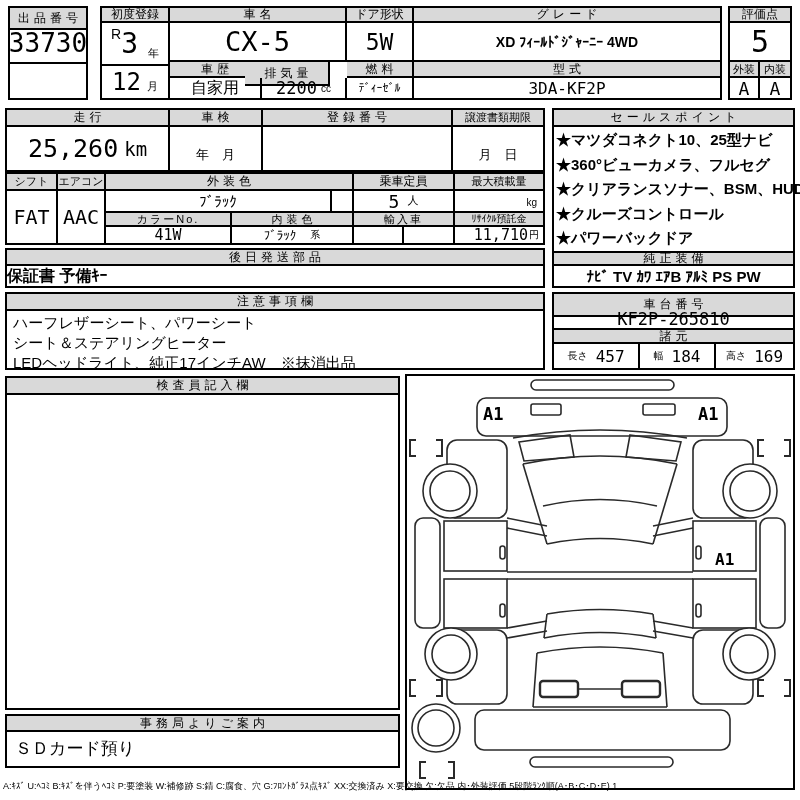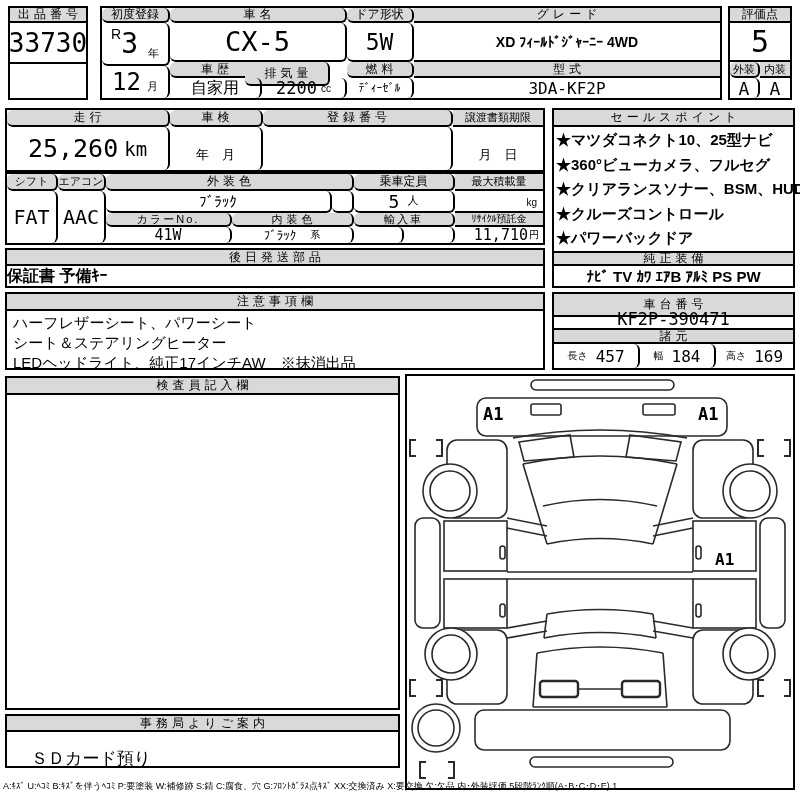--- a/index.html
+++ b/index.html
@@ -2,42 +2,42 @@
 <html><head>
 <meta charset="utf-8">
 <style>
   html,body{margin:0;padding:0;background:#fff;}
   #sheet{position:relative;width:800px;height:800px;background:#fff;
          font-family:"Liberation Sans",sans-serif;color:#000;}
   .box{position:absolute;border:2px solid #000;box-sizing:border-box;background:#fff;}
   .cell{position:absolute;box-sizing:border-box;display:flex;align-items:center;
         justify-content:center;overflow:hidden;white-space:nowrap;}
   .g{background:#d9d9d9;}
-  .br{border-right:2px solid #000;border-radius:6px;}
+  .br{border-right:2px solid #000;}
   .bb{border-bottom:2px solid #000;}
   .bt{border-top:2px solid #000;font-family:Liberation Mono, monospace;}
   .hdr{font-size:12px;}
   .ls{letter-spacing:4px;text-indent:4px;}
   .mono{font-family:"DejaVu Sans Mono","Liberation Mono",monospace;}
   .left{justify-content:flex-start;}
   .right{justify-content:flex-end;}
   .bottom{align-items:flex-end;}
   .lines{display:block;padding:2px 6px;}
   .lines div{line-height:20px;font-size:15px;}
   svg text{font-family:"DejaVu Sans Mono","Liberation Mono",monospace;font-weight:bold;}
   #footer{position:absolute;left:3px;top:780px;width:796px;font-size:9px;
           white-space:nowrap;overflow:hidden;letter-spacing:0px;}
 </style>
 </head>
 <body>
 
 <div id="sheet">
 
   <div class="box" style="left:8px;top:6px;width:80px;height:94px">
-    <div class="cell g bb hdr ls" style="left:0;top:0;width:76px;height:15px">出品番号</div>
+    <div class="cell g bb hdr ls" style="left:0;top:0;width:76px;height:22px">出品番号</div>
     <div class="cell bb mono" style="left:0;top:15px;width:76px;height:41px;font-size:26px">33730</div>
     <div class="cell" style="left:0;top:56px;width:76px;height:34px"></div>
   </div>
 
   <div class="box" style="left:100px;top:6px;width:622px;height:94px">
     <div class="cell g br bb hdr" style="left:0;top:0;width:68px;height:15px">初度登録</div>
     <div class="cell g br bb hdr ls" style="left:68px;top:0;width:177px;height:15px">車名</div>
     <div class="cell g br bb hdr" style="left:245px;top:0;width:67px;height:15px">ドア形状</div>
     <div class="cell g bb hdr ls" style="left:312px;top:0;width:306px;height:15px">グレード</div>
 
@@ -150,21 +150,21 @@
     <div class="cell g bb hdr ls" style="left:0;top:0;width:536px;height:17px">注意事項欄</div>
     <div class="lines" style="position:absolute;left:0;top:17px;width:536px;height:57px">
       <div>ハーフレザーシート、パワーシート</div>
       <div>シート＆ステアリングヒーター</div>
       <div>LEDヘッドライト、純正17インチAW　※抹消出品</div>
     </div>
   </div>
 
   <div class="box" style="left:552px;top:292px;width:243px;height:78px">
     <div class="cell g bb hdr ls" style="left:0;top:0;width:239px;height:23px">車台番号</div>
-    <div class="cell bb mono" style="left:0;top:15px;width:239px;height:21px;font-size:17px">KF2P-390471</div>
+    <div class="cell bb mono" style="left:0;top:15px;width:239px;height:21px;font-size:17px">KF2P-265810</div>
     <div class="cell g bb hdr ls" style="left:0;top:36px;width:239px;height:14px">諸元</div>
     <div class="cell br" style="left:0;top:50px;width:86px;height:24px">
       <span style="font-size:10px;margin-right:8px">長さ</span>
         <span class="mono" style="font-size:16px">457</span>
     </div>
     <div class="cell br" style="left:86px;top:50px;width:76px;height:24px">
       <span style="font-size:10px;margin-right:8px">幅</span>
         <span class="mono" style="font-size:16px">184</span>
     </div>
     <div class="cell" style="left:162px;top:50px;width:77px;height:24px">
@@ -172,21 +172,21 @@
         <span class="mono" style="font-size:16px">169</span>
     </div>
   </div>
 
   <div class="box" style="left:5px;top:376px;width:395px;height:334px">
     <div class="cell g bb hdr ls" style="left:0;top:0;width:391px;height:17px">検査員記入欄</div>
   </div>
 
   <div class="box" style="left:5px;top:714px;width:395px;height:54px">
     <div class="cell g bb hdr ls" style="left:0;top:0;width:391px;height:16px">事務局よりご案内</div>
-    <div class="cell left" style="left:16px;top:16px;width:391px;height:39px;font-size:17px;padding-left:8px;align-items:flex-start;padding-top:15px">ＳＤカード預り</div>
+    <div class="cell left" style="left:0;top:16px;width:391px;height:39px;font-size:17px;padding-left:8px;align-items:flex-start;padding-top:5px">ＳＤカード預り</div>
   </div>
 
   <div class="box" style="left:405px;top:374px;width:390px;height:416px">
     <svg width="386" height="412" viewBox="0 0 386 412">
       <g stroke="#2a2a2a" stroke-width="1.6" fill="none">
 
         <rect x="124" y="4" width="143" height="10" rx="5"></rect>
 
         <rect x="40" y="64" width="60" height="78" rx="10"></rect>
         <rect x="286" y="64" width="60" height="78" rx="10"></rect>

